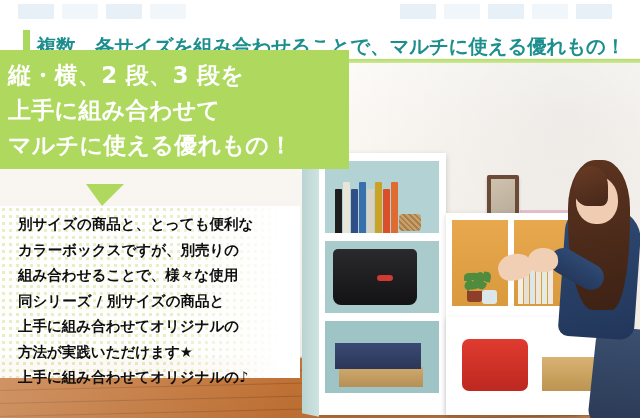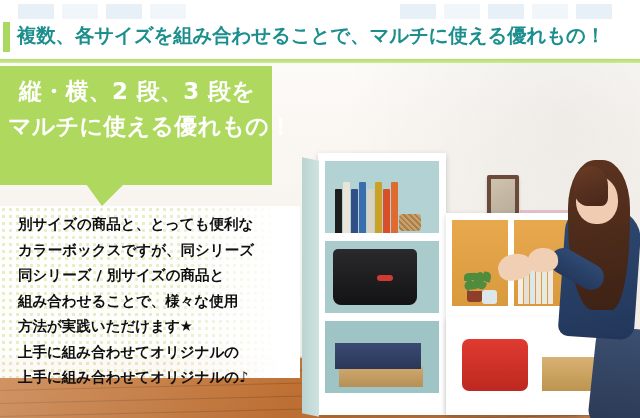--- a/index.html
+++ b/index.html
@@ -101,29 +101,29 @@
         background-image:radial-gradient(#e7eec4 1.4px,rgba(255,255,255,0) 1.6px);
         background-size:7px 7px;opacity:.95;}
   .dots-fade{position:absolute;left:0;top:206px;width:300px;height:172px;
         background:linear-gradient(90deg,rgba(255,255,255,0) 55%,#ffffff 94%);}
 
   
   .checks{position:absolute;left:0;top:0;width:640px;height:24px;}
   .chk{position:absolute;top:4px;width:36px;height:15px;background:#dfeaf4;opacity:.75;}
 
   
-  .header{position:absolute;left:0;top:22px;width:558px;height:38px;display:flex;align-items:flex-start;}
+  .header{position:absolute;left:0;top:22px;width:558px;height:38px;display:flex;align-items:flex-end;padding-left:20px;}
   .hbar{width:7px;height:30px;background:#a9d95f;margin-left:3px;flex:none;}
   .htext{margin-left:7px;color:#1b8e8d;font-size:19.5px;font-weight:bold;letter-spacing:-.2px;
         white-space:nowrap;}
   .hline{position:absolute;left:0;top:59px;width:640px;height:4px;
         background:linear-gradient(180deg,#b4dd6b,#cfe89a);}
 
   
-  .banner{position:absolute;left:0;top:66px;width:272px;height:119px;background:#aed95e;text-align:center;}
+  .banner{position:absolute;left:0;top:50px;width:349px;height:119px;background:#aed95e;}
   .banner-tail{position:absolute;left:86px;top:184px;width:0;height:0;
         border-left:16px solid transparent;border-right:22px solid transparent;
         border-top:22px solid #aed95e;}
   .banner-lines{position:absolute;left:8px;top:8px;right:6px;color:#ffffff;font-weight:bold;
         font-size:23px;line-height:35px;letter-spacing:.3px;white-space:nowrap;}
 
   
   .copy{position:absolute;left:18px;top:211px;width:290px;color:#0f0f0f;
         font-size:14.6px;font-weight:bold;line-height:25.5px;letter-spacing:-.1px;white-space:nowrap;}
 </style>
@@ -245,28 +245,29 @@
 
   <div class="header">
     <div class="hbar"></div>
     <div class="htext">複数、各サイズを組み合わせることで、マルチに使える優れもの！</div>
   </div>
   <div class="hline"></div>
 
   <div class="banner">
     <div class="banner-lines" id="bannerLines">
         <div>縦・横、2 段、3 段を</div>
+        <div>上手に組み合わせて</div>
         <div>マルチに使える優れもの！</div>
       </div>
   </div>
   <div class="banner-tail"></div>
 
   <div class="copy" id="copyBlock">
       <div>別サイズの商品と、とっても便利な</div>
-      <div>カラーボックスですが、同シリーズ</div>
+      <div>カラーボックスですが、別売りの</div>
+      <div>組み合わせることで、様々な使用</div>
       <div>同シリーズ / 別サイズの商品と</div>
-      <div>組み合わせることで、様々な使用</div>
+      <div>上手に組み合わせてオリジナルの</div>
       <div>方法が実践いただけます★</div>
-      <div>上手に組み合わせてオリジナルの</div>
       <div>上手に組み合わせてオリジナルの♪</div>
     </div>
 
 </div>
 
 </body></html>

